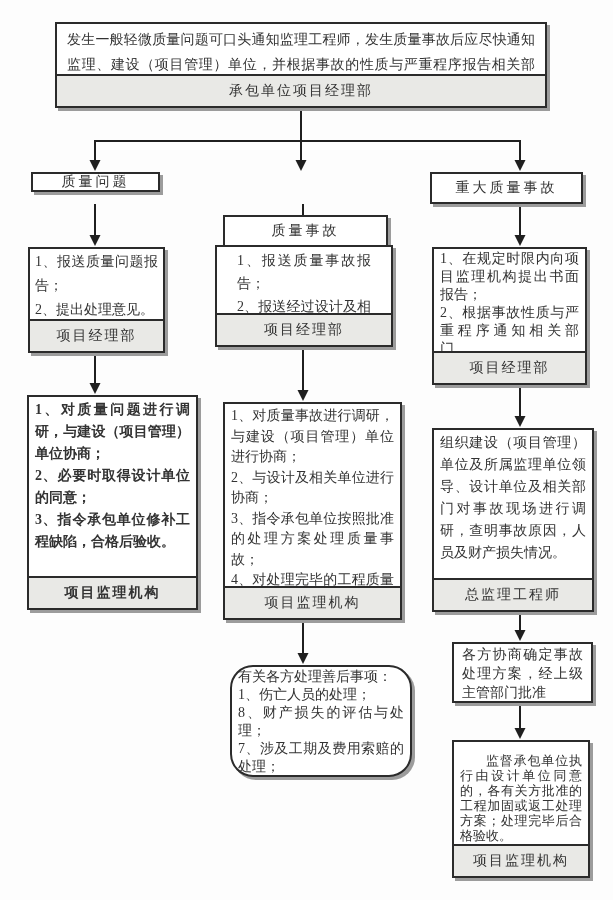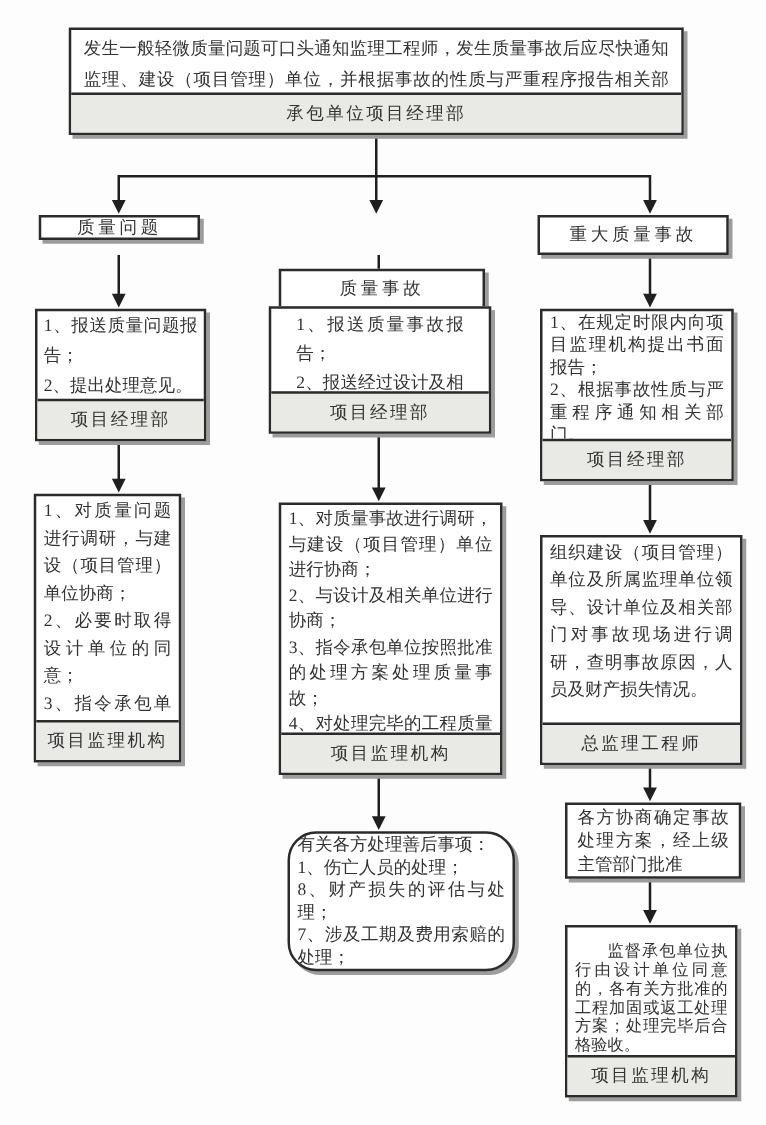--- a/index.html
+++ b/index.html
@@ -107,21 +107,21 @@
   </div>
 
   <div class="node lh24" style="left:28px;top:247px;width:137px;height:106px;">
     <div class="body">
       <div class="ln">1、报送质量问题报告；</div>
       <div class="ln">2、提出处理意见。</div>
     </div>
     <div class="footer">项目经理部</div>
   </div>
 
-  <div class="node lh22" style="left:27px;top:395px;width:118px;height:215px;">
+  <div class="node lh22" style="left:27px;top:395px;width:171px;height:215px;font-weight:bold;">
     <div class="body">
       <div class="ln">1、对质量问题进行调研，与建设（项目管理）单位协商；</div>
       <div class="ln">2、必要时取得设计单位的同意；</div>
       <div class="ln">3、指令承包单位修补工程缺陷，合格后验收。</div>
     </div>
     <div class="footer">项目监理机构</div>
   </div>
 
   <div class="node lh23" style="left:215px;top:245px;width:178px;height:102px;">
     <div class="body">

